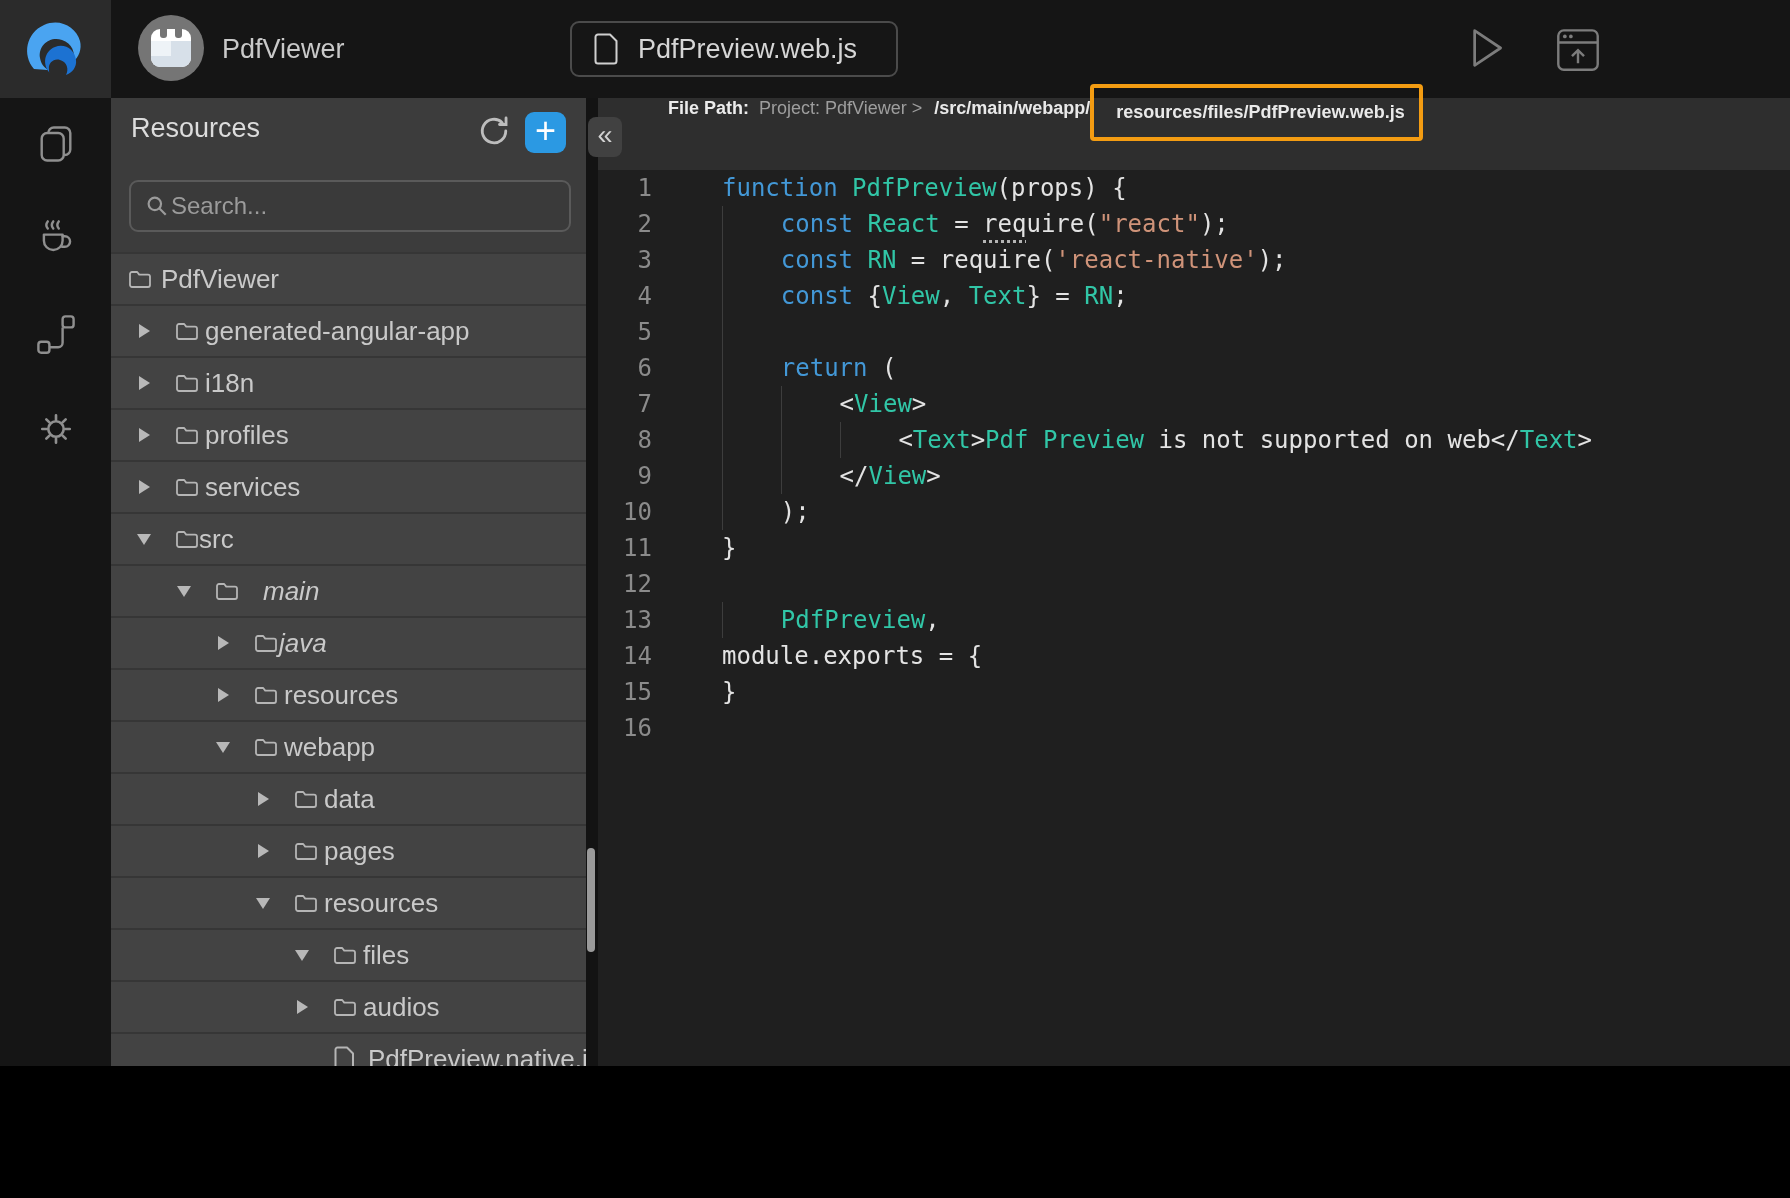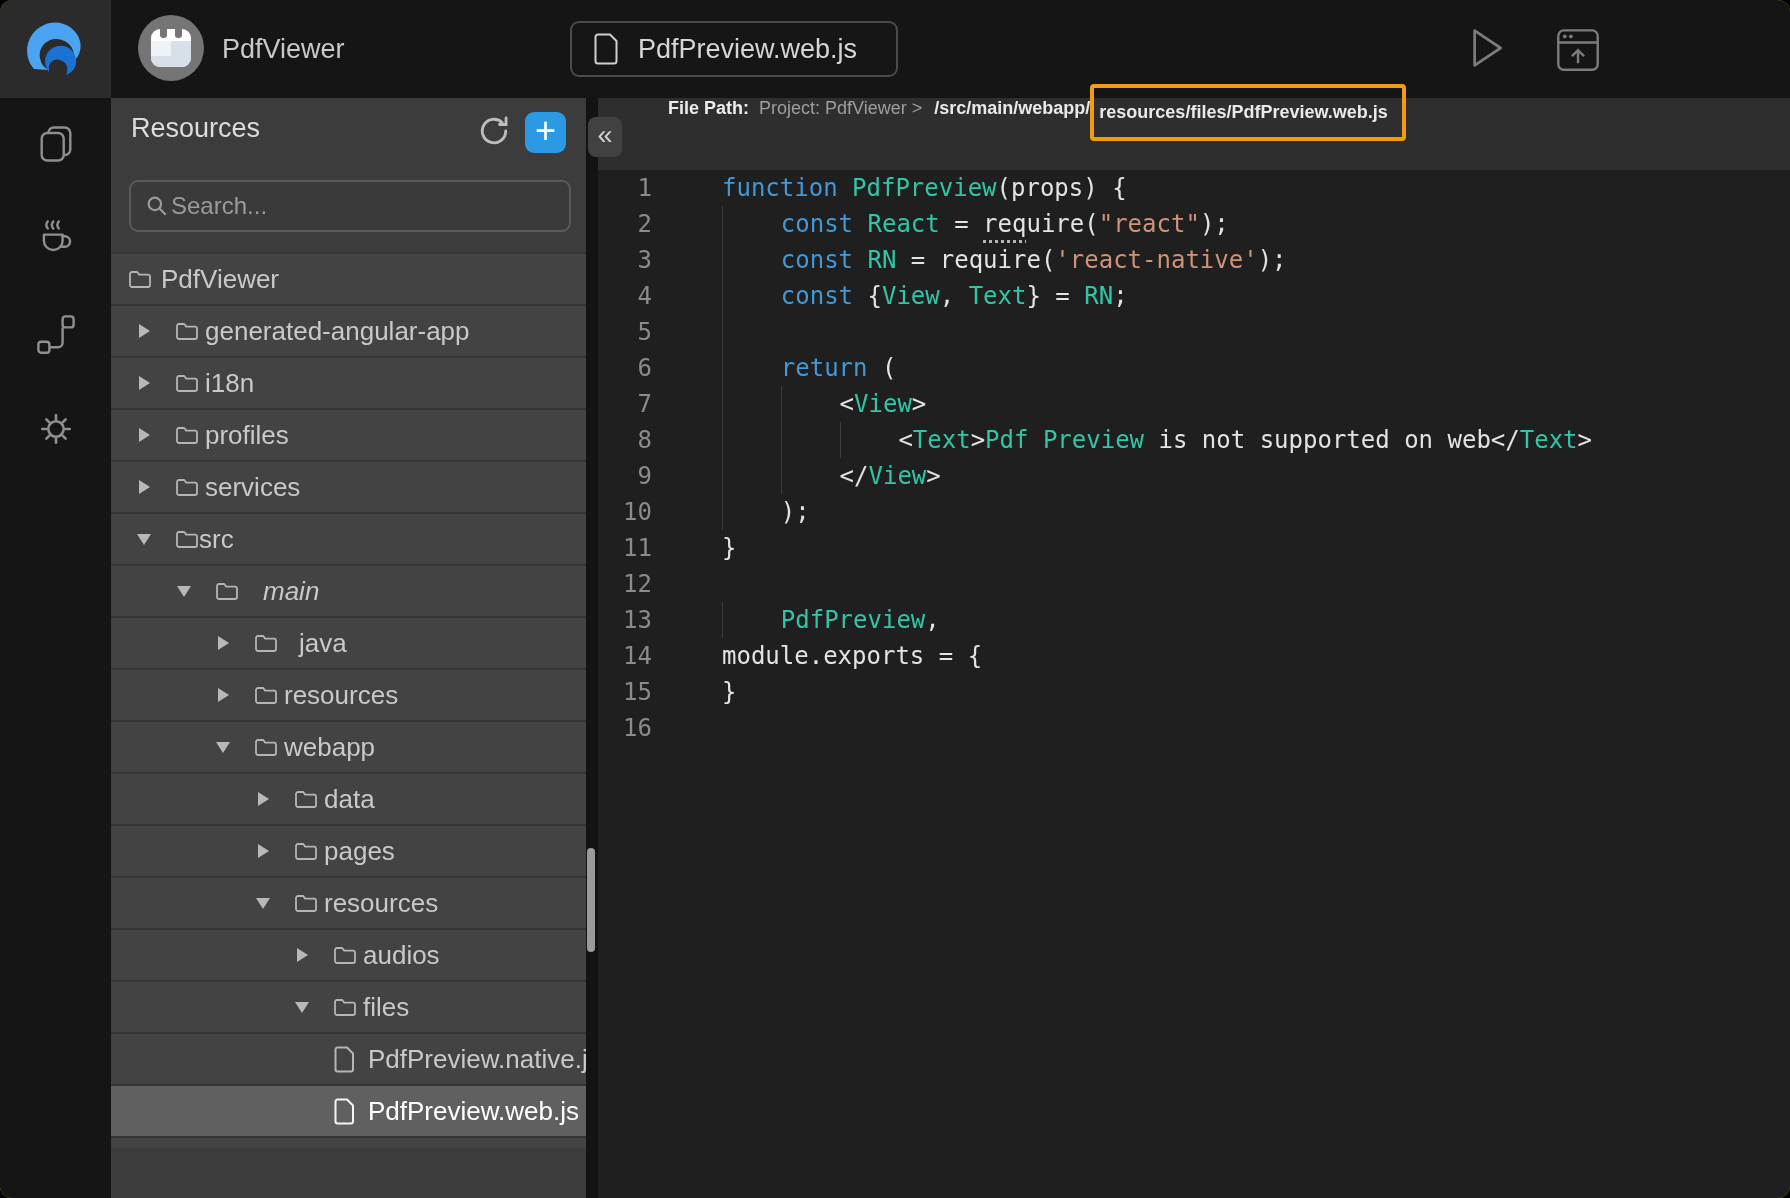--- a/index.html
+++ b/index.html
@@ -1,17 +1,17 @@
 <!DOCTYPE html>
 <html><head>
 <meta charset="utf-8">
 <style>
   html,body{margin:0;padding:0;background:#000;}
-  .screen{position:relative;width:1790px;height:1198px;background:#84cc16;overflow:hidden;
-          font-family:"Liberation Sans",sans-serif;border-radius:12px;-webkit-font-smoothing:antialiased;}
+  .screen{position:relative;width:1790px;height:1066px;background:#84cc16;overflow:hidden;
+          font-family:"Liberation Sans",sans-serif;-webkit-font-smoothing:antialiased;}
   
   .topbar{position:absolute;left:0;top:0;width:1790px;height:98px;background:#151515;}
   .logo-cell{position:absolute;left:0;top:0;width:111px;height:98px;background:#2b2b2b;
              display:flex;align-items:center;justify-content:center;cursor:pointer;}
   .avatar{position:absolute;left:138px;top:15px;width:66px;height:66px;border-radius:50%;background:#757575;}
   .av-body{position:absolute;left:13px;top:14px;width:40px;height:38px;background:#fff;border-radius:9px;overflow:hidden;}
   .av-slot{position:absolute;top:0;width:7px;height:9px;background:#757575;border-radius:0 0 3px 3px;}
   .av-slot.s1{left:9px}.av-slot.s2{left:24px}
   .av-fill{position:absolute;left:0;top:12px;right:0;bottom:0;background:#d7e0e9;}
   .av-tile{position:absolute;left:0;top:12px;width:20px;height:15px;background:#eef3f7;}
@@ -59,21 +59,21 @@
   .collapse-chip{position:absolute;left:588px;top:117px;width:34px;height:40px;background:#414141;border:none;
                  border-radius:8px;color:#d2d2d2;font-size:27px;display:flex;align-items:center;
                  justify-content:center;cursor:pointer;z-index:5;padding-bottom:4px;box-sizing:border-box;}
   
   .pathbar{position:absolute;left:598px;top:98px;right:0;height:72px;background:#2e2e2e;display:flex;
            align-items:flex-start;padding-left:70px;box-sizing:border-box;font-size:18px;white-space:pre;}
   .fp-label{color:#ececec;font-weight:600;}
   .fp-project{color:#9e9e9e;margin-left:10px;}
   .fp-plain{color:#e9e9e9;font-weight:600;margin-left:12px;}
   .fp-hl{color:#e9e9e9;font-weight:600;border:4px solid #f39c12;border-radius:4px;
-         padding:14px 14px 14px 5px;margin:-14px 0;}
+         padding:14px 14px 14px 22px;margin:-14px 0;}
   
   .editor{position:absolute;left:598px;top:170px;right:0;bottom:0;background:#1f1f1f;display:flex;
           font-family:"DejaVu Sans Mono",monospace;font-size:24px;line-height:36px;}
   .gutter{width:54px;text-align:right;color:#8b8b8b;flex:none;}
   .gutter div{height:36px;}
   .code{margin-left:70px;color:#e3e3e3;}
   .line{height:36px;white-space:pre;}
   .ind{display:inline-block;width:4ch;height:36px;border-left:1px solid #3d3d3d;vertical-align:top;}
   .tok-k{color:#4398d7;}
   .tok-t{color:#31c6a7;}
@@ -273,21 +273,21 @@
         </div>
         <div class="tree-row">
           <span class="chev-box" style="margin-left: 104px;">
             <span class="chev-r"></span>
           </span>
           <span style="line-height: 0; margin-left: 23px;">
             <svg width="24" height="20" viewBox="0 0 24 20" fill="none" stroke="currentColor" stroke-width="1.8" stroke-linejoin="round">
               <path d="M2 5 a2 2 0 0 1 2-2 h5.2 l2 2.6 H20 a2 2 0 0 1 2 2 V16 a2 2 0 0 1 -2 2 H4 a2 2 0 0 1 -2 -2 Z"></path>
             </svg>
           </span>
-          <span class="tree-label" style="margin-left: 21px;">java</span>
+          <span class="tree-label" style="margin-left: 1px; font-style: italic;">java</span>
         </div>
         <div class="tree-row">
           <span class="chev-box" style="margin-left: 104px;">
             <span class="chev-r"></span>
           </span>
           <span style="line-height: 0; margin-left: 23px;">
             <svg width="24" height="20" viewBox="0 0 24 20" fill="none" stroke="currentColor" stroke-width="1.8" stroke-linejoin="round">
               <path d="M2 5 a2 2 0 0 1 2-2 h5.2 l2 2.6 H20 a2 2 0 0 1 2 2 V16 a2 2 0 0 1 -2 2 H4 a2 2 0 0 1 -2 -2 Z"></path>
             </svg>
           </span>
@@ -332,39 +332,39 @@
           </span>
           <span style="line-height: 0; margin-left: 23px;">
             <svg width="24" height="20" viewBox="0 0 24 20" fill="none" stroke="currentColor" stroke-width="1.8" stroke-linejoin="round">
               <path d="M2 5 a2 2 0 0 1 2-2 h5.2 l2 2.6 H20 a2 2 0 0 1 2 2 V16 a2 2 0 0 1 -2 2 H4 a2 2 0 0 1 -2 -2 Z"></path>
             </svg>
           </span>
           <span class="tree-label" style="margin-left: 6px;">resources</span>
         </div>
         <div class="tree-row">
           <span class="chev-box" style="margin-left: 183px;">
+            <span class="chev-d"></span>
+          </span>
+          <span style="line-height: 0; margin-left: 23px;">
+            <svg width="24" height="20" viewBox="0 0 24 20" fill="none" stroke="currentColor" stroke-width="1.8" stroke-linejoin="round">
+              <path d="M2 5 a2 2 0 0 1 2-2 h5.2 l2 2.6 H20 a2 2 0 0 1 2 2 V16 a2 2 0 0 1 -2 2 H4 a2 2 0 0 1 -2 -2 Z"></path>
+            </svg>
+          </span>
+          <span class="tree-label" style="margin-left: 6px;">files</span>
+        </div>
+        <div class="tree-row">
+          <span class="chev-box" style="margin-left: 183px;">
             <span class="chev-r"></span>
           </span>
           <span style="line-height: 0; margin-left: 23px;">
             <svg width="24" height="20" viewBox="0 0 24 20" fill="none" stroke="currentColor" stroke-width="1.8" stroke-linejoin="round">
               <path d="M2 5 a2 2 0 0 1 2-2 h5.2 l2 2.6 H20 a2 2 0 0 1 2 2 V16 a2 2 0 0 1 -2 2 H4 a2 2 0 0 1 -2 -2 Z"></path>
             </svg>
           </span>
           <span class="tree-label" style="margin-left: 6px;">audios</span>
-        </div>
-        <div class="tree-row">
-          <span class="chev-box" style="margin-left: 183px;">
-            <span class="chev-d"></span>
-          </span>
-          <span style="line-height: 0; margin-left: 23px;">
-            <svg width="24" height="20" viewBox="0 0 24 20" fill="none" stroke="currentColor" stroke-width="1.8" stroke-linejoin="round">
-              <path d="M2 5 a2 2 0 0 1 2-2 h5.2 l2 2.6 H20 a2 2 0 0 1 2 2 V16 a2 2 0 0 1 -2 2 H4 a2 2 0 0 1 -2 -2 Z"></path>
-            </svg>
-          </span>
-          <span class="tree-label" style="margin-left: 6px;">files</span>
         </div>
         <div class="tree-row">
           <span style="line-height: 0; margin-left: 223px;">
             <svg width="21" height="27" viewBox="0 0 21 27" fill="none" stroke="currentColor" stroke-width="2" stroke-linejoin="round">
               <path d="M3.5 1.5 h9.5 l6 6 V23.5 a2 2 0 0 1 -2 2 H3.5 a2 2 0 0 1 -2 -2 V3.5 a2 2 0 0 1 2 -2 Z"></path>
             </svg>
           </span>
           <span class="tree-label" style="margin-left: 13px;">PdfPreview.native.js</span>
         </div>
         <div class="tree-row selected">

